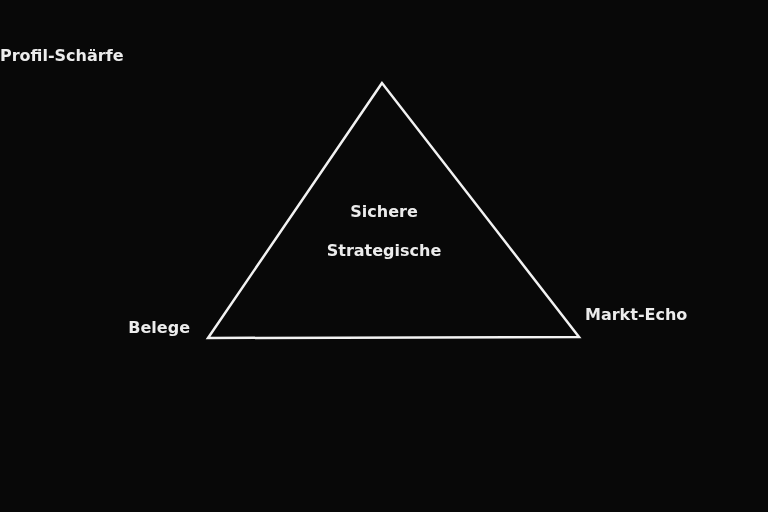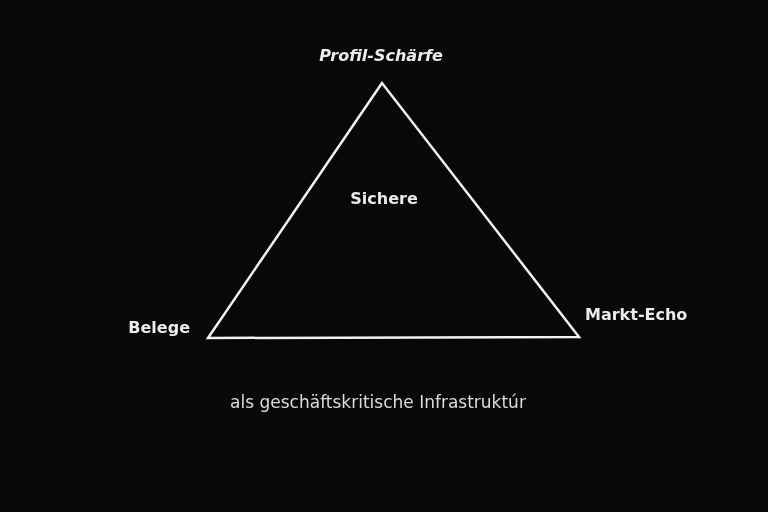--- a/index.html
+++ b/index.html
@@ -27,22 +27,21 @@
       font-weight: bold;
       font-size: 16px;
       line-height: 22px;
       color: #ececec;
       white-space: nowrap;
     }
     .label-top {
       left: 0;
       width: 762px;
       top: 45px;
-      text-align: center;
-      font-style: italic;
+      text-align: left;
     }
     .label-left {
       right: 578px;
       top: 315px;
       text-align: right;
       line-height: 25px;
     }
     .label-right {
       left: 585px;
       top: 304px;
@@ -54,20 +53,21 @@
       width: 200px;
       top: 186px;
       text-align: center;
       font-weight: bold;
       font-size: 16px;
       line-height: 25.5px;
       color: #ececec;
     }
     .center-text span {
       display: block;
+      margin-top: 13px;
     }
     .caption {
       position: absolute;
       left: 0;
       width: 756px;
       top: 389px;
       text-align: center;
       font-size: 17px;
       line-height: 26px;
       color: #dcdcdc;
@@ -89,17 +89,17 @@
 <div class="label label-top">Profil-Schärfe</div>
 
 <div class="label label-left">
   <span>Belege</span>
 </div>
 
 <div class="label label-right">Markt-Echo</div>
 
 <div class="center-text">
   <span>Sichere</span>
+  <span>Strategische</span>
 </div>
 
 <div class="caption">
-  <span>als geschäftskritische Infrastruktúr</span>
 </div>
 
 </body></html>

